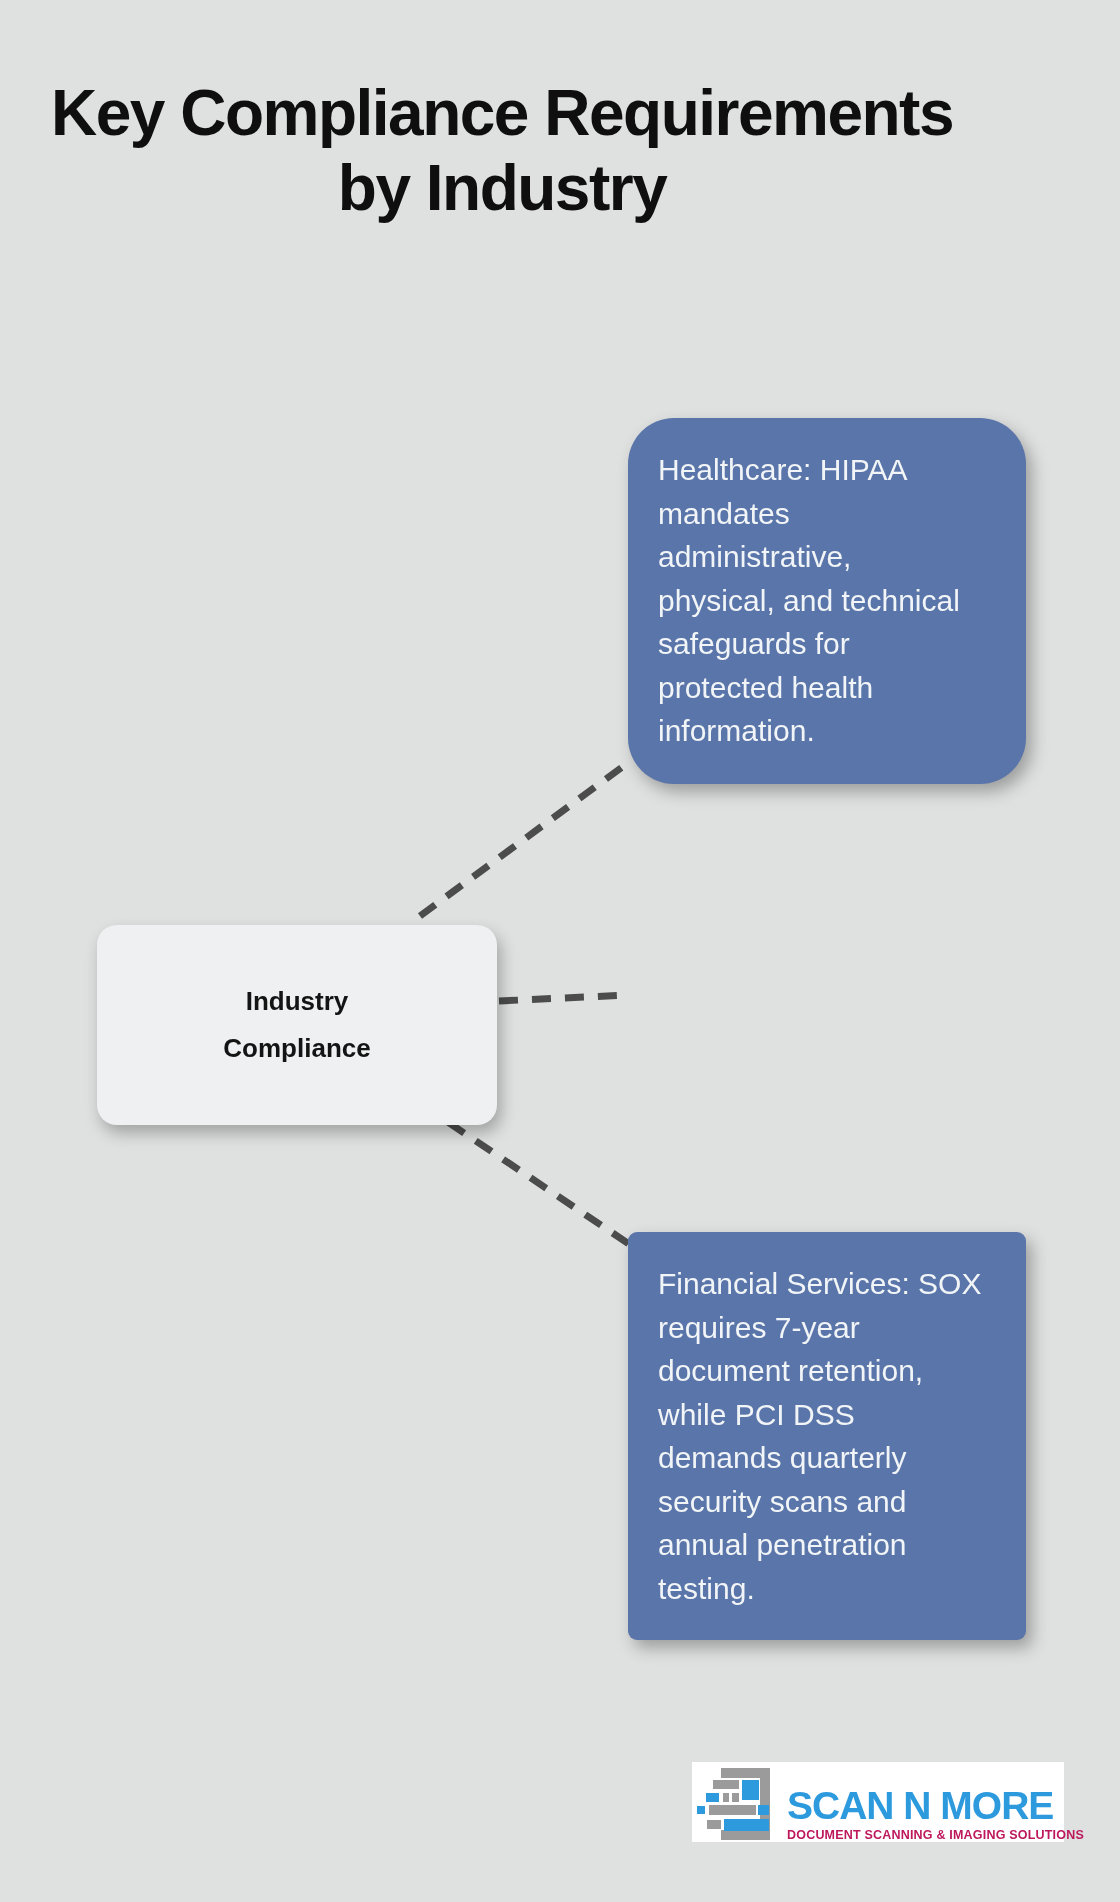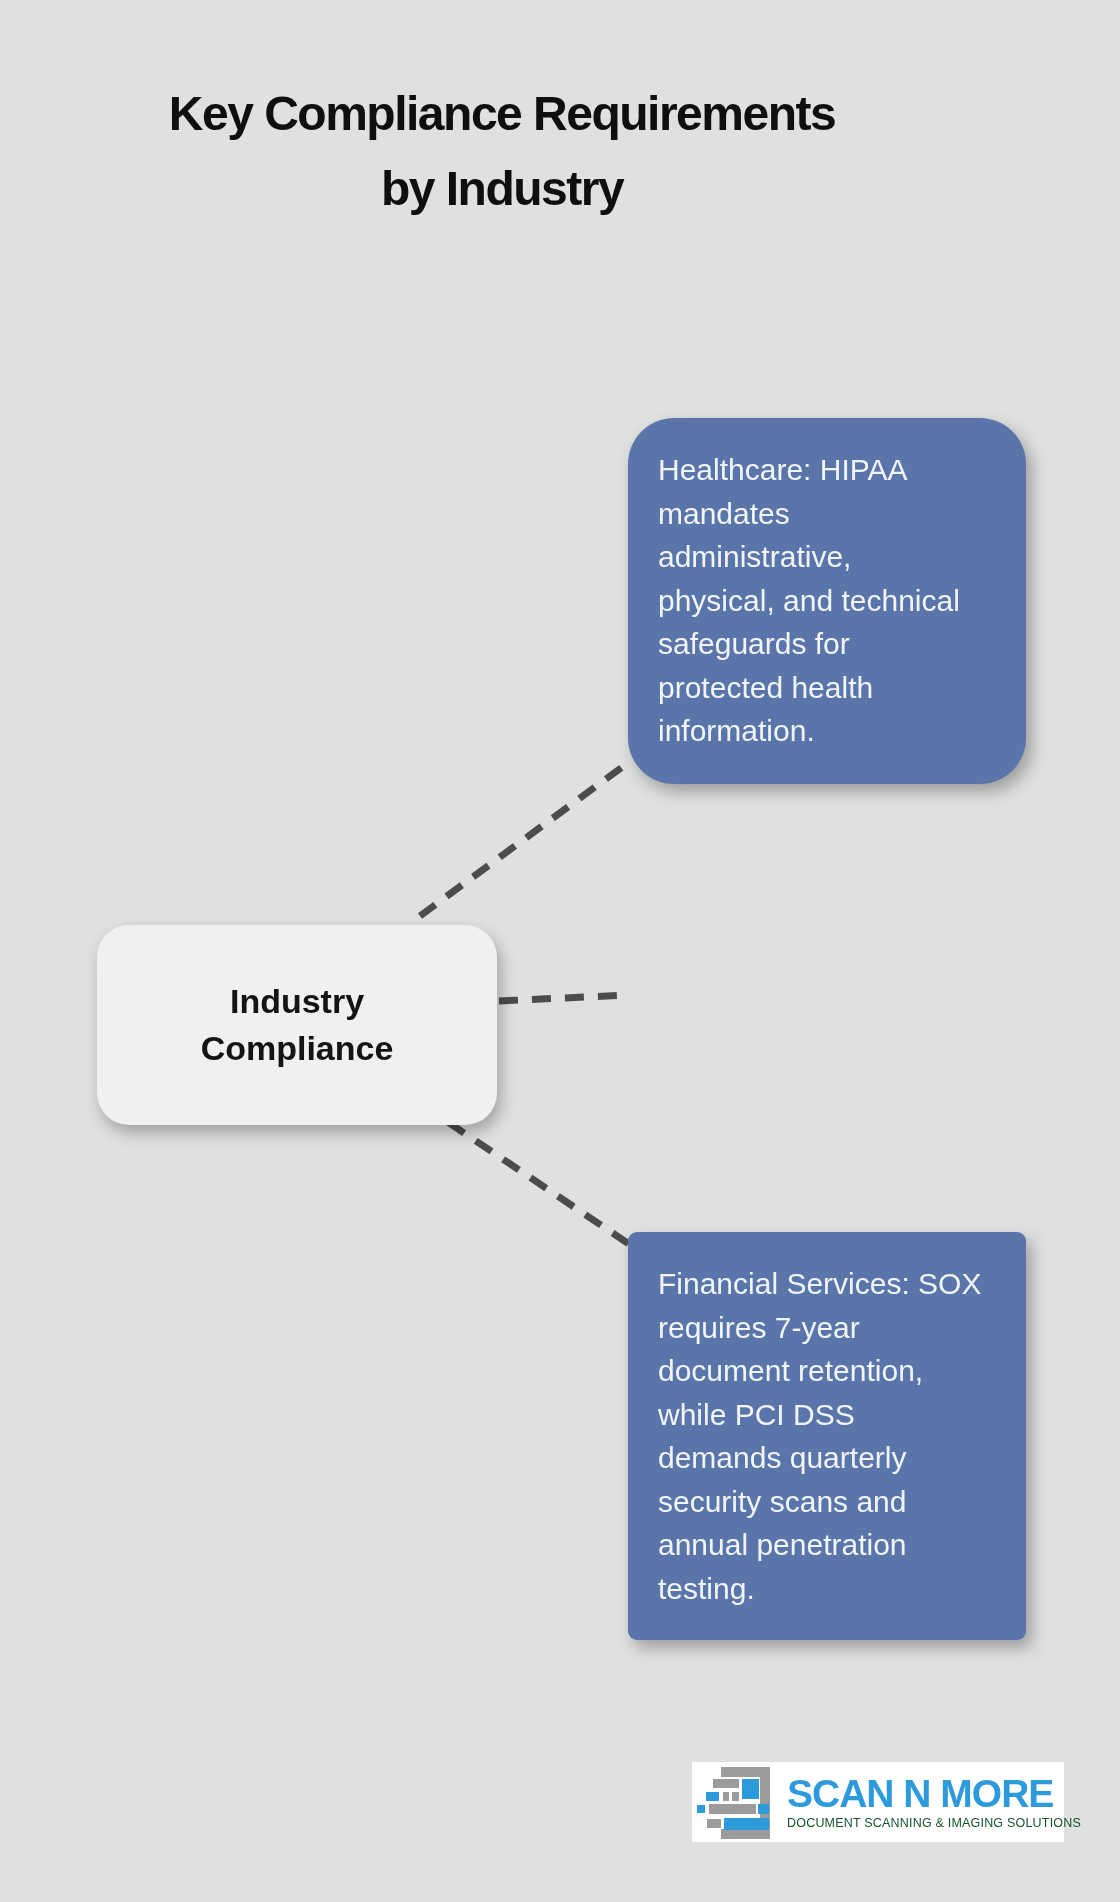--- a/index.html
+++ b/index.html
@@ -7,39 +7,39 @@
     position:relative;
     width:1120px;height:1902px;
     background:#dfe0e0;
     overflow:hidden;
     font-family:"Liberation Sans", sans-serif;
   }
   .title{
     position:absolute;
     left:0; top:76px; width:1004px;
     text-align:center;
-    font-size:48px; line-height:75px;
+    font-size:64px; line-height:75px;
     font-weight:700;
     letter-spacing:-1.5px;
     color:#0f0f0f;
     white-space:pre-line;
   }
   .connector-svg{
     position:absolute; left:0; top:0;
   }
   .center-node{
     position:absolute;
     left:97px; top:925px;
     width:400px; height:200px;
     background:#eef0f1;
-    border-radius:32px;
+    border-radius:20px;
     box-shadow:4px 8px 16px rgba(0,0,0,0.28);
     display:flex; align-items:center; justify-content:center;
     text-align:center;
-    font-size:34px; line-height:47px; font-weight:700;
+    font-size:26px; line-height:47px; font-weight:700;
     color:#141414;
     white-space:pre-line;
     box-sizing:border-box;
   }
   .branch{
     position:absolute;
     left:628px; width:398px;
     background:#5a75a9;
     border-radius:46px;
     box-shadow:6px 8px 16px rgba(60,60,60,0.40);
@@ -50,35 +50,35 @@
     box-sizing:border-box;
   }
   .branch-healthcare{ top:418px; height:366px; }
   .branch-legal{ top:847px; height:321px; }
   .branch-financial{ top:1232px; height:408px;border-radius:9px; }
   .logo{
     position:absolute;
     left:692px; top:1762px;
     width:372px; height:80px;
     background:#ffffff;
-    display:flex; align-items:center;
+    display:flex; align-items:flex-end;
   }
   .logo-icon{ margin-left:5px; flex:0 0 auto; }
   .logo-text{ margin-left:14px; display:flex; flex-direction:column; justify-content:center; }
   .logo-name{
     font-size:39px; line-height:40px;
     font-weight:800; letter-spacing:-1px;
     color:#2d9ade;
     white-space:nowrap;
   }
   .logo-tagline{
     margin-top:2px;
     font-size:12.5px; line-height:14px;
-    font-weight:400; letter-spacing:0.2px;
-    color:#14532d;
+    font-weight:700; letter-spacing:0.2px;
+    color:#be185d;
     white-space:nowrap;
   }
 </style>
 </head>
 <body>
 
 <div class="canvas">
 
   <div class="title">Key Compliance Requirements
 by Industry</div>

